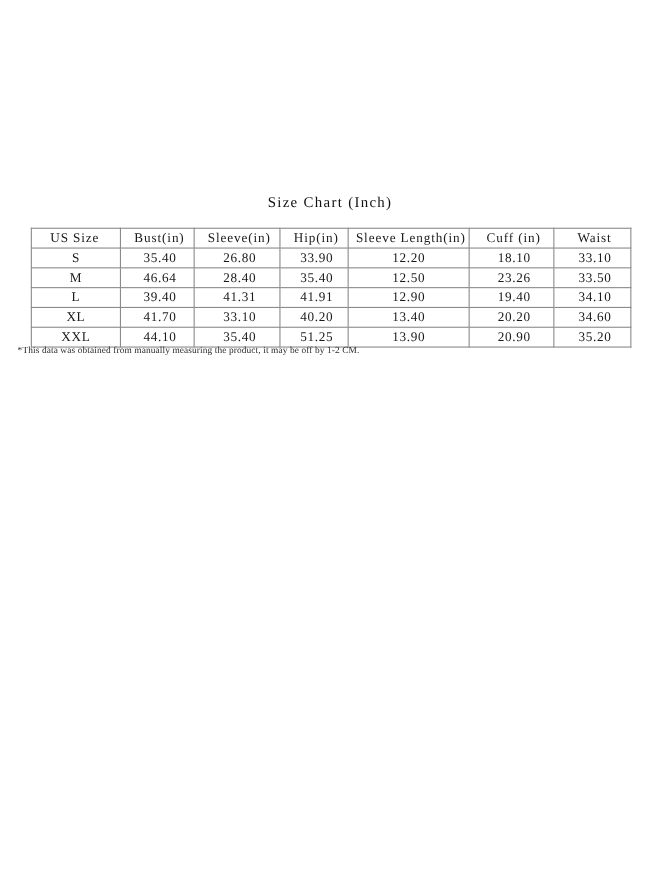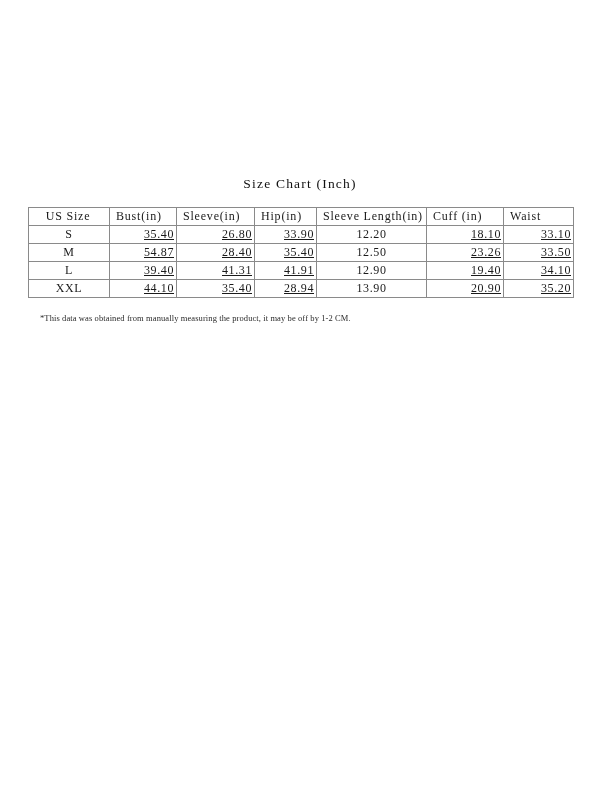--- a/index.html
+++ b/index.html
@@ -50,46 +50,45 @@
   table.size-table td, table.size-table th {
     border: 1px solid #8a8a8a;
     height: 17px;
     padding: 0 2px;
     font-weight: normal;
     font-family: "Liberation Serif", serif;
     letter-spacing: 0.6px;
     vertical-align: middle;
   }
   table.size-table thead td {
-    text-align: left;
+    text-align: center;
     padding-left: 6px;
     letter-spacing: 0.8px;
   }
   table.size-table thead td.c-size {
     text-align: center;
     padding-left: 0;
   }
   table.size-table tbody td {
     text-align: center;
   }
   table.size-table tbody td.c-left {
-    text-align: right;
+    text-align: center;
     padding-left: 7px;
-    text-decoration: underline;
   }
   col.w-size   { width: 81px; }
   col.w-bust   { width: 67px; }
   col.w-waist  { width: 78px; }
   col.w-hip    { width: 62px; }
   col.w-sleeve { width: 110px; }
   col.w-cuff   { width: 77px; }
   col.w-length { width: 70px; }
   .footnote {
     position: absolute;
-    left: 40px;
+    left: 16px;
     top: 313px;
     font-size: 8.5px;
     color: #2a2a2a;
     font-family: "Liberation Serif", serif;
     letter-spacing: 0.1px;
     white-space: nowrap;
   }
 </style>
 </head>
 <body>
@@ -125,41 +124,50 @@
           <td>S</td>
           <td class="c-left">35.40</td>
           <td class="c-left">26.80</td>
           <td class="c-left">33.90</td>
           <td>12.20</td>
           <td class="c-left">18.10</td>
           <td class="c-left">33.10</td>
         </tr>
         <tr>
           <td>M</td>
-          <td class="c-left">54.87</td>
+          <td class="c-left">46.64</td>
           <td class="c-left">28.40</td>
           <td class="c-left">35.40</td>
           <td>12.50</td>
           <td class="c-left">23.26</td>
           <td class="c-left">33.50</td>
         </tr>
         <tr>
           <td>L</td>
           <td class="c-left">39.40</td>
           <td class="c-left">41.31</td>
           <td class="c-left">41.91</td>
           <td>12.90</td>
           <td class="c-left">19.40</td>
           <td class="c-left">34.10</td>
         </tr>
         <tr>
+          <td>XL</td>
+          <td class="c-left">41.70</td>
+          <td class="c-left">33.10</td>
+          <td class="c-left">40.20</td>
+          <td>13.40</td>
+          <td class="c-left">20.20</td>
+          <td class="c-left">34.60</td>
+        </tr>
+        <tr>
           <td>XXL</td>
           <td class="c-left">44.10</td>
           <td class="c-left">35.40</td>
-          <td class="c-left">28.94</td>
+          <td class="c-left">51.25</td>
           <td>13.90</td>
           <td class="c-left">20.90</td>
           <td class="c-left">35.20</td>
         </tr>
       </tbody>
     </table>
   </div>
 
   <div class="footnote">*This data was obtained from manually measuring the product, it may be off by 1-2 CM.</div>
 

